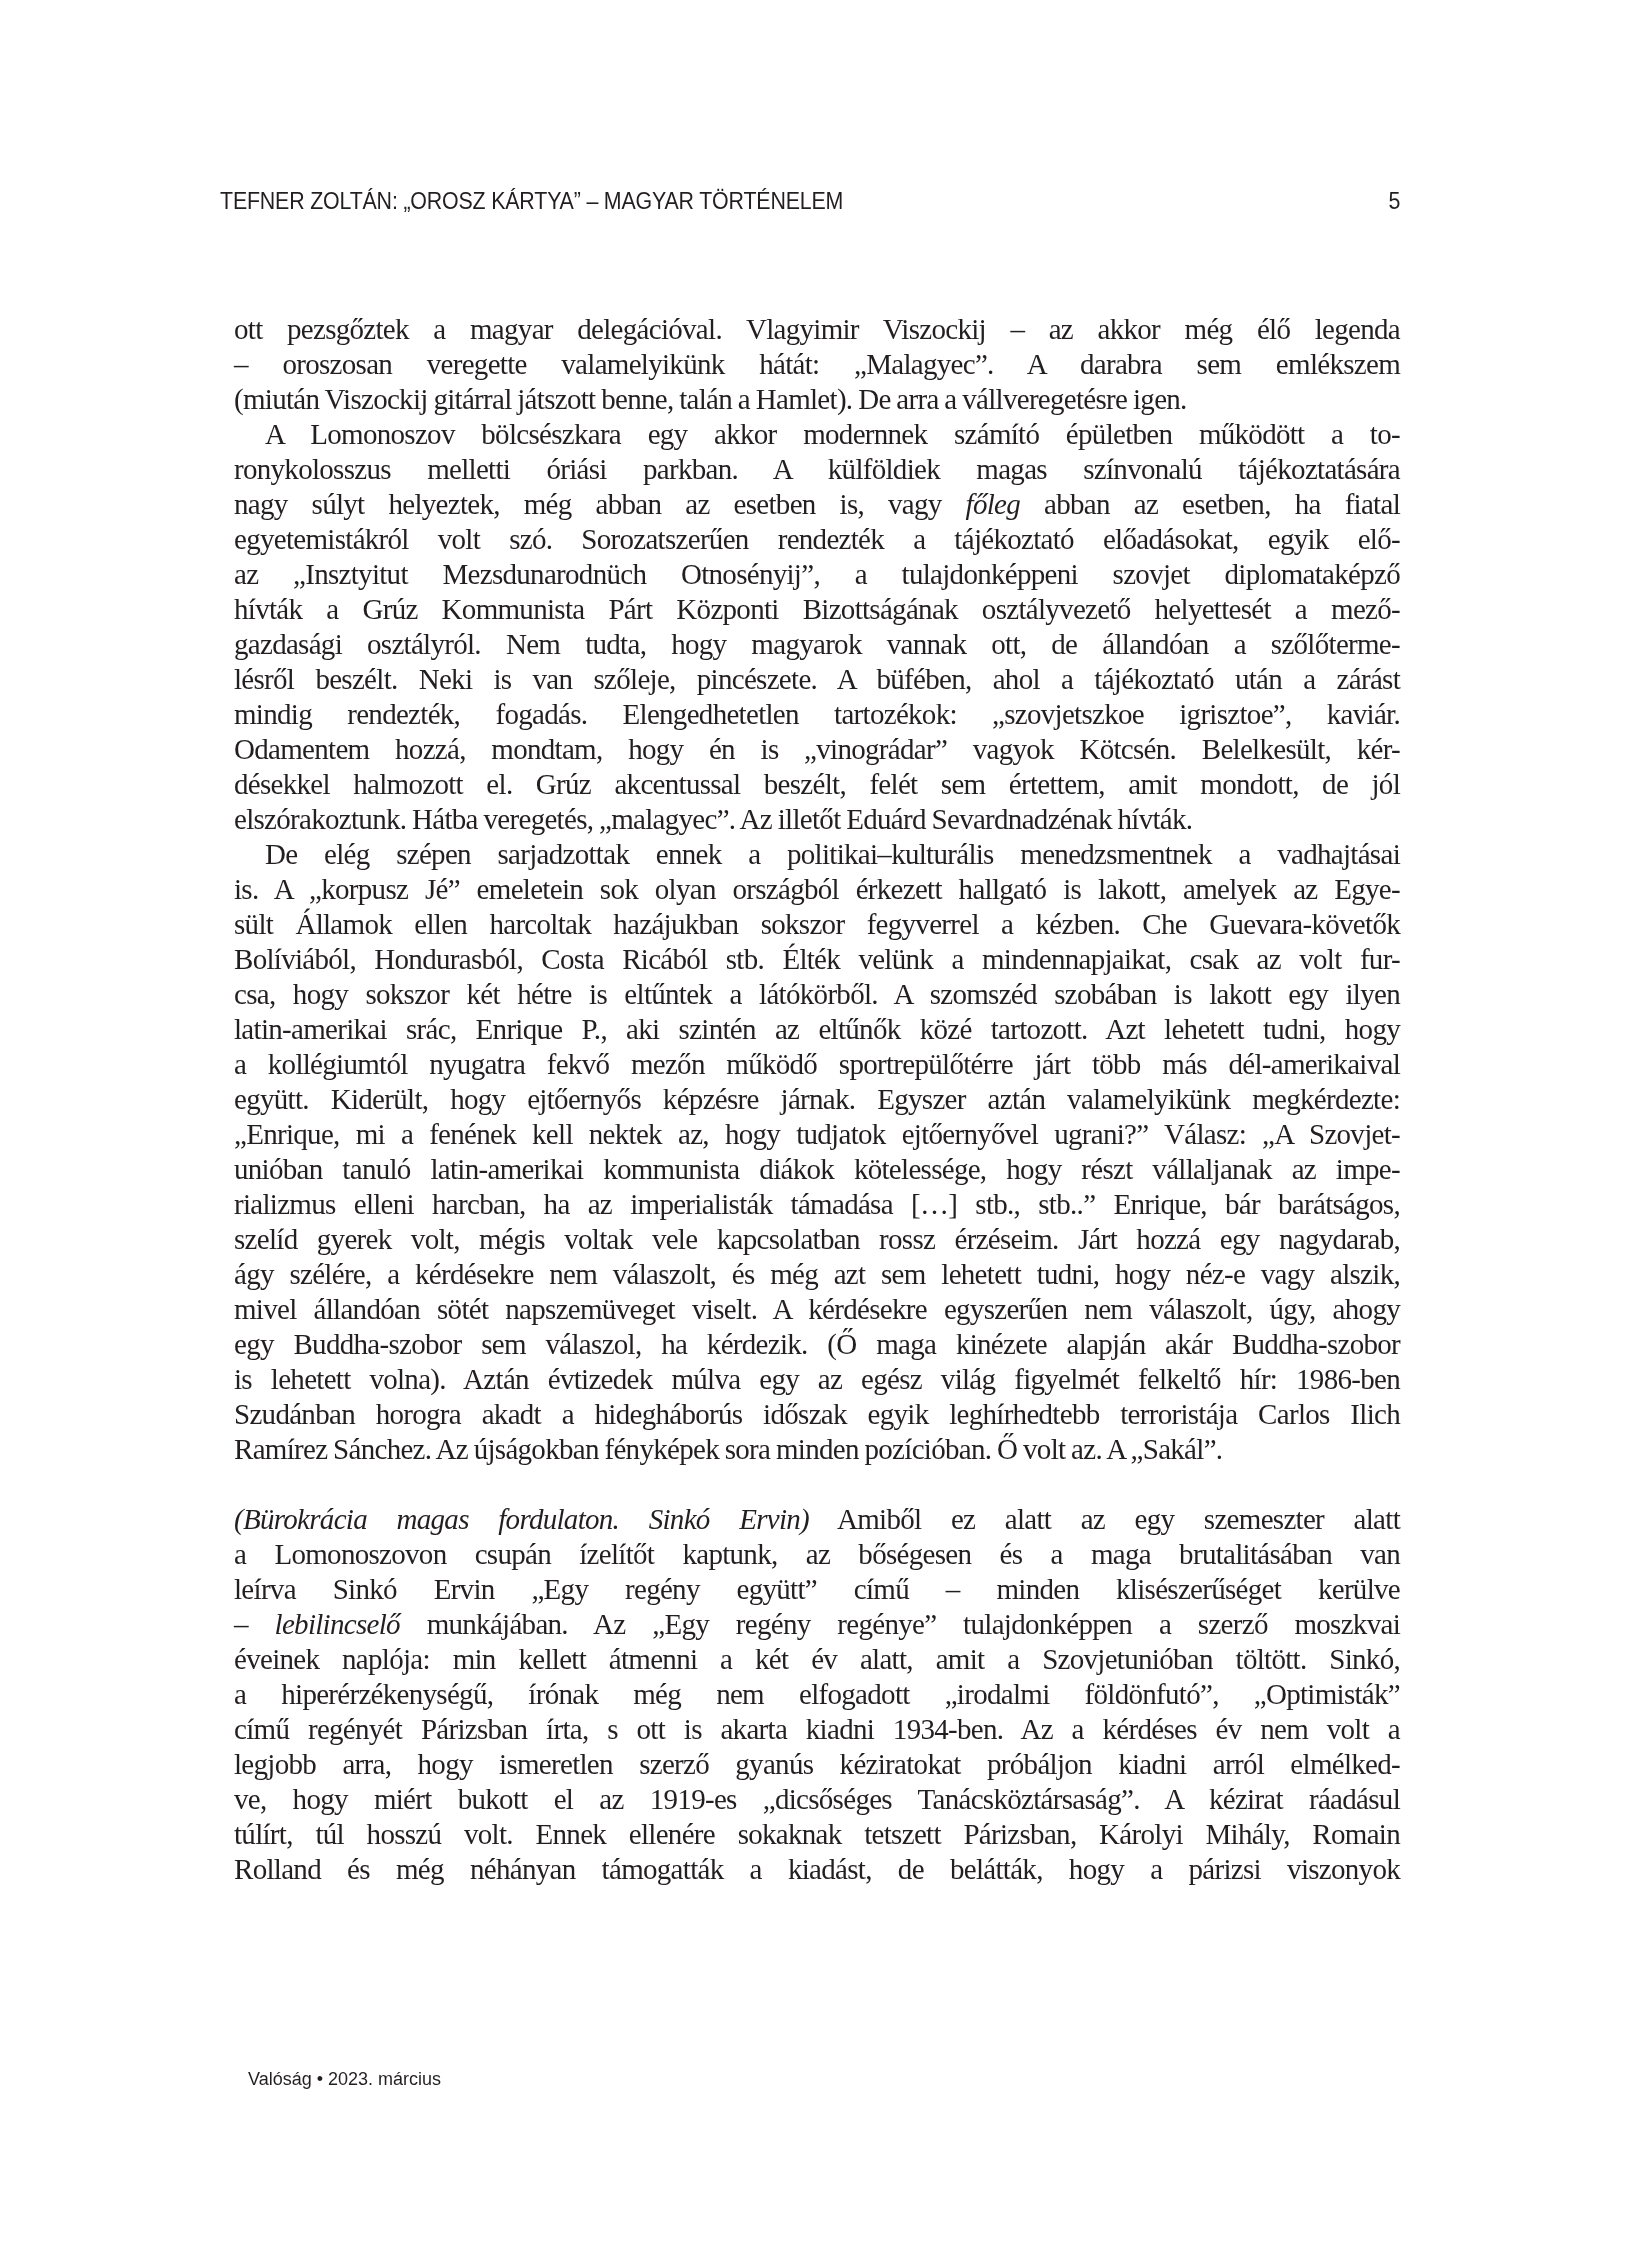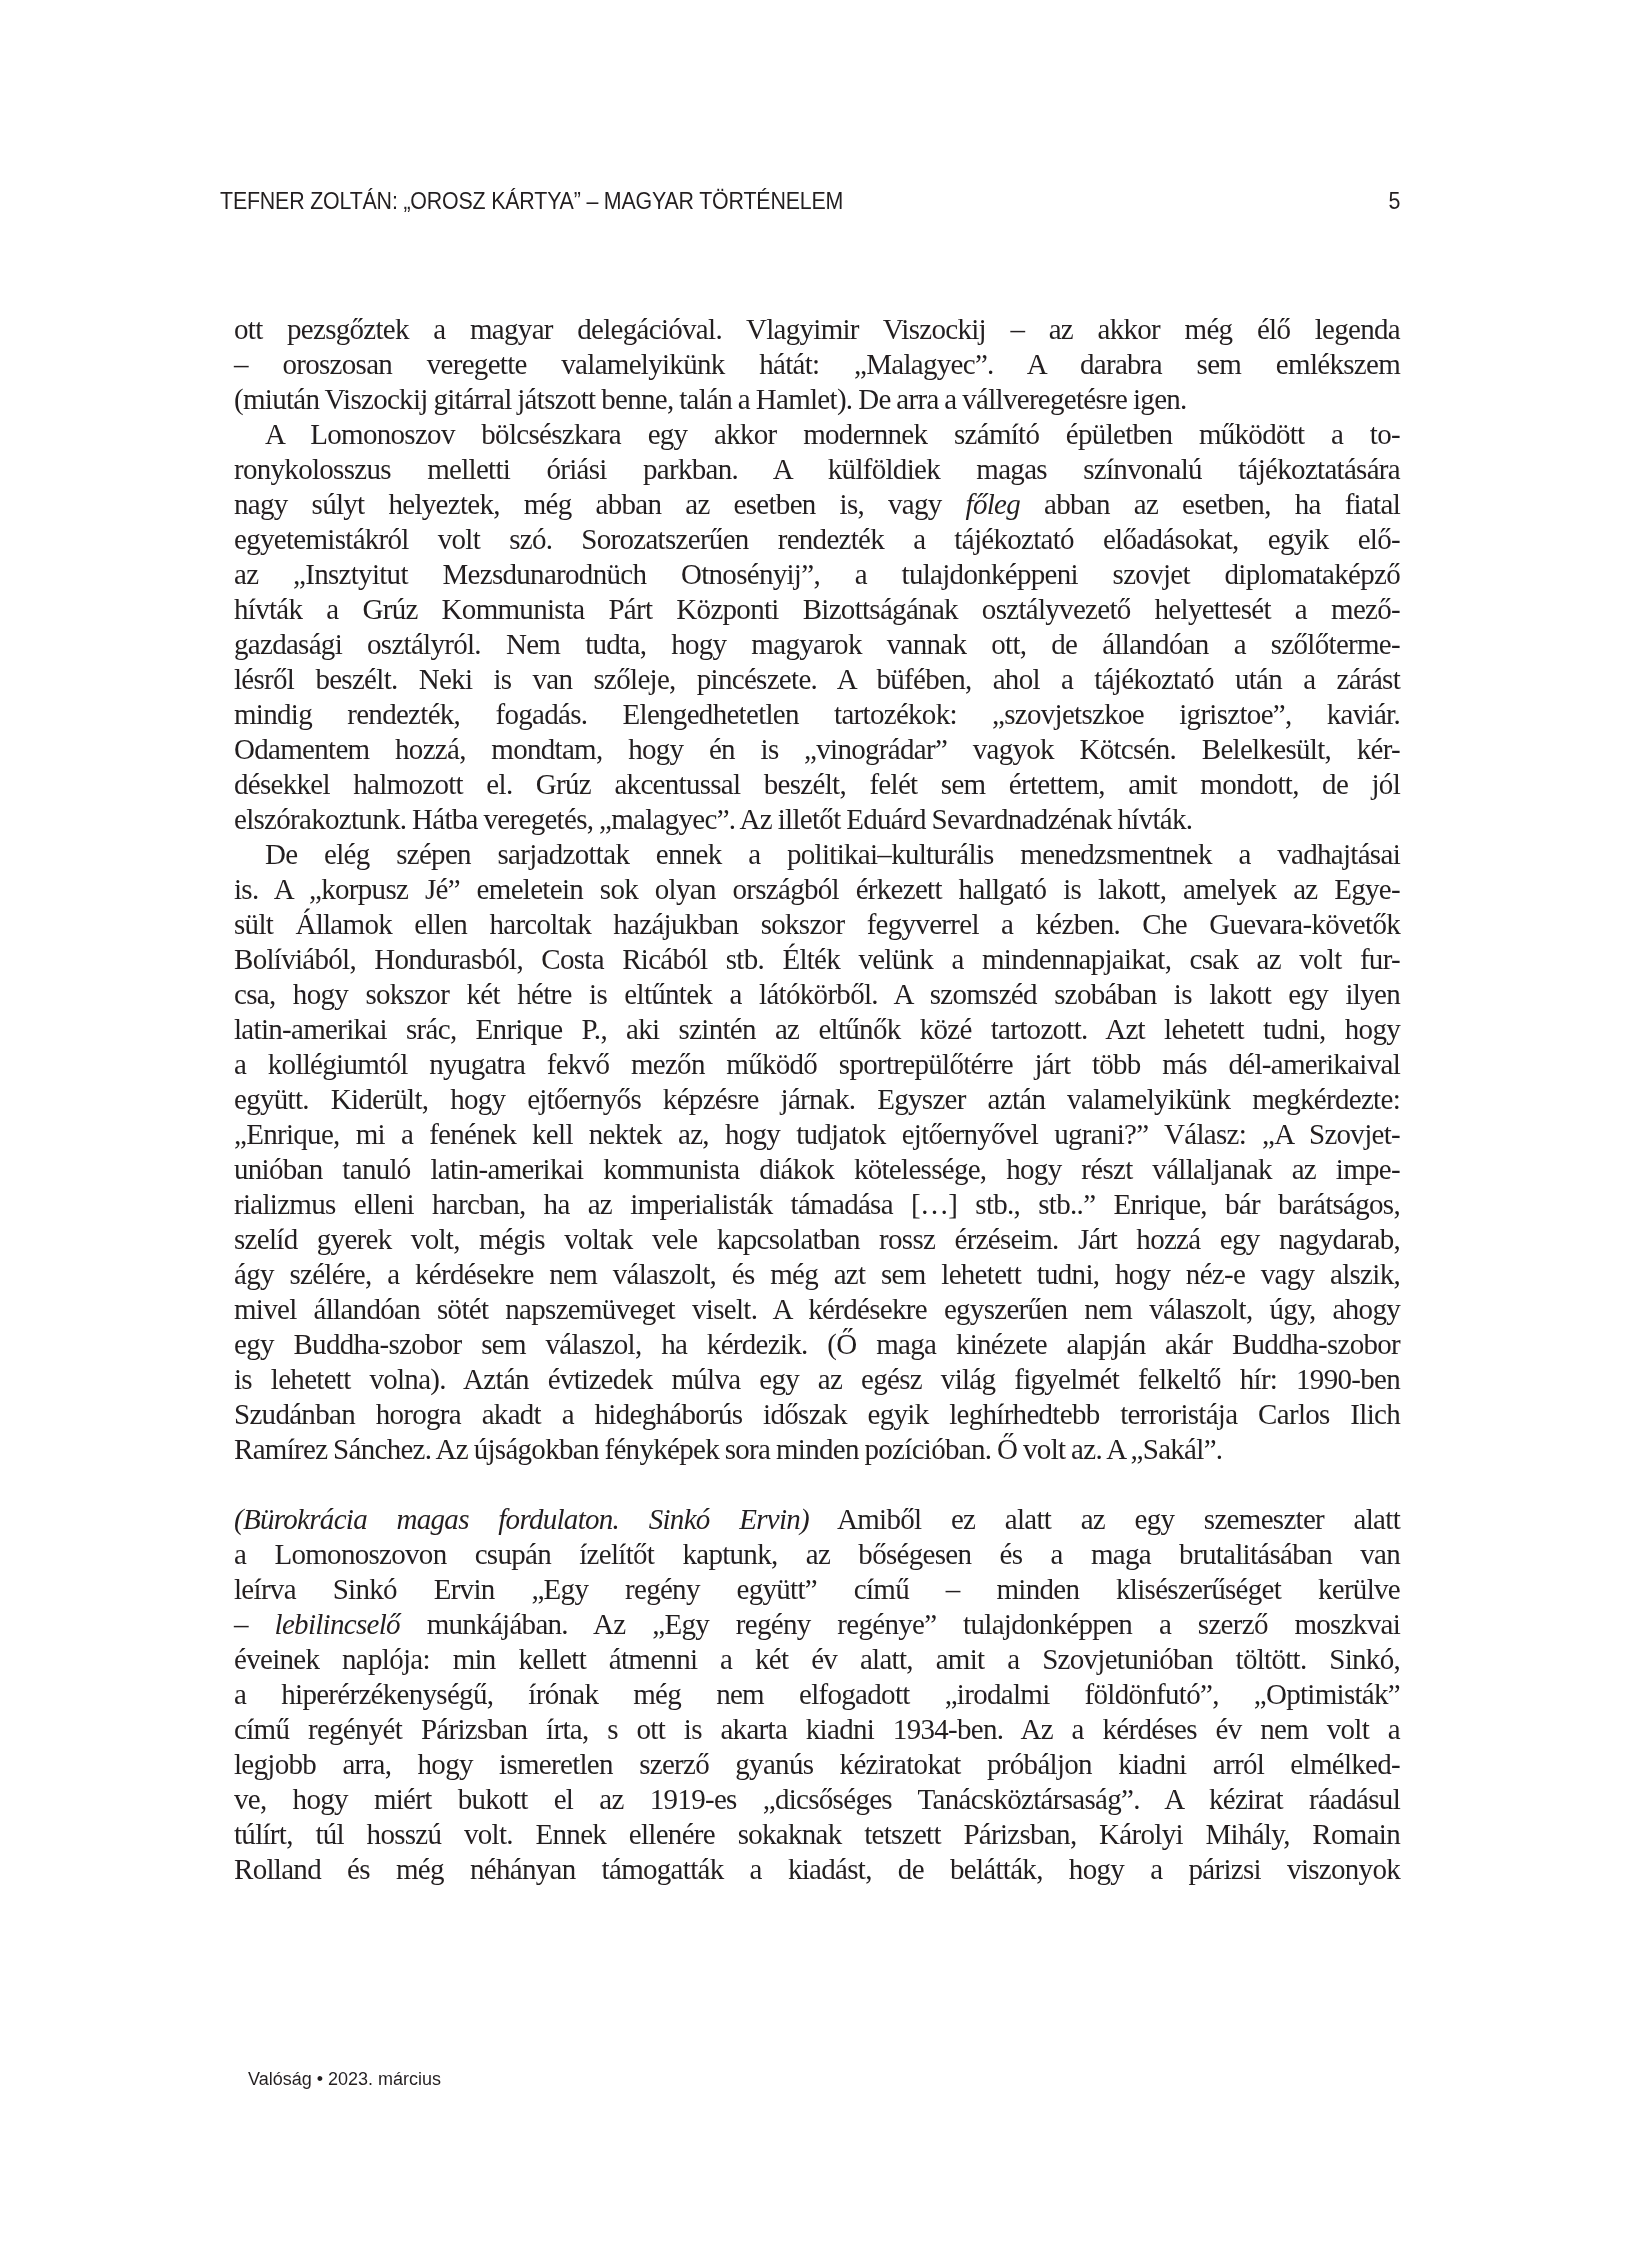--- a/index.html
+++ b/index.html
@@ -63,21 +63,21 @@
       <span class="line">latin-amerikai srác, Enrique P., aki szintén az eltűnők közé tartozott. Azt lehetett tudni, hogy</span>
       <span class="line">a kollégiumtól nyugatra fekvő mezőn működő sportrepülőtérre járt több más dél-amerikaival</span>
       <span class="line">együtt. Kiderült, hogy ejtőernyős képzésre járnak. Egyszer aztán valamelyikünk megkérdezte:</span>
       <span class="line">„Enrique, mi a fenének kell nektek az, hogy tudjatok ejtőernyővel ugrani?” Válasz: „A Szovjet-</span>
       <span class="line">unióban tanuló latin-amerikai kommunista diákok kötelessége, hogy részt vállaljanak az impe-</span>
       <span class="line">rializmus elleni harcban, ha az imperialisták támadása […] stb., stb..” Enrique, bár barátságos,</span>
       <span class="line">szelíd gyerek volt, mégis voltak vele kapcsolatban rossz érzéseim. Járt hozzá egy nagydarab,</span>
       <span class="line">ágy szélére, a kérdésekre nem válaszolt, és még azt sem lehetett tudni, hogy néz-e vagy alszik,</span>
       <span class="line">mivel állandóan sötét napszemüveget viselt. A kérdésekre egyszerűen nem válaszolt, úgy, ahogy</span>
       <span class="line">egy Buddha-szobor sem válaszol, ha kérdezik. (Ő maga kinézete alapján akár Buddha-szobor</span>
-      <span class="line">is lehetett volna). Aztán évtizedek múlva egy az egész világ figyelmét felkeltő hír: 1990-ben</span>
+      <span class="line">is lehetett volna). Aztán évtizedek múlva egy az egész világ figyelmét felkeltő hír: 1986-ben</span>
       <span class="line">Szudánban horogra akadt a hidegháborús időszak egyik leghírhedtebb terroristája Carlos Ilich</span>
       <span class="line last">Ramírez Sánchez. Az újságokban fényképek sora minden pozícióban. Ő volt az. A „Sakál”.</span>
     </div>
     <div class="gap"></div>
     <div>
       <span class="line"><i>(Bürokrácia magas fordulaton. Sinkó Ervin)</i> Amiből ez alatt az egy szemeszter alatt</span>
       <span class="line">a Lomonoszovon csupán ízelítőt kaptunk, az bőségesen és a maga brutalitásában van</span>
       <span class="line">leírva Sinkó Ervin „Egy regény együtt” című – minden klisészerűséget kerülve</span>
       <span class="line">– <i>lebilincselő</i> munkájában. Az „Egy regény regénye” tulajdonképpen a szerző moszkvai</span>
       <span class="line">éveinek naplója: min kellett átmenni a két év alatt, amit a Szovjetunióban töltött. Sinkó,</span>

